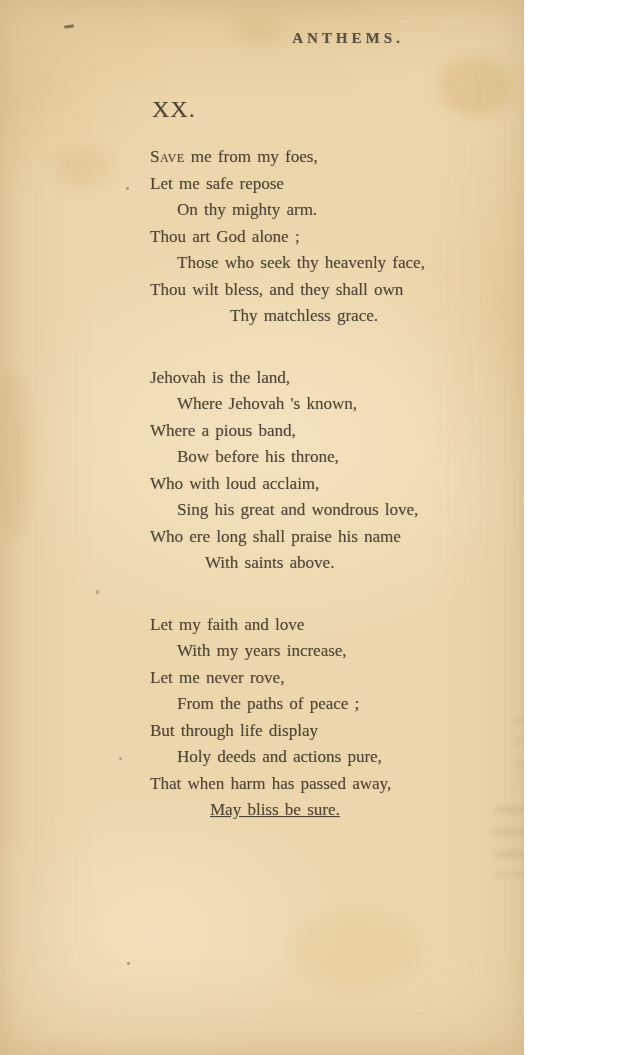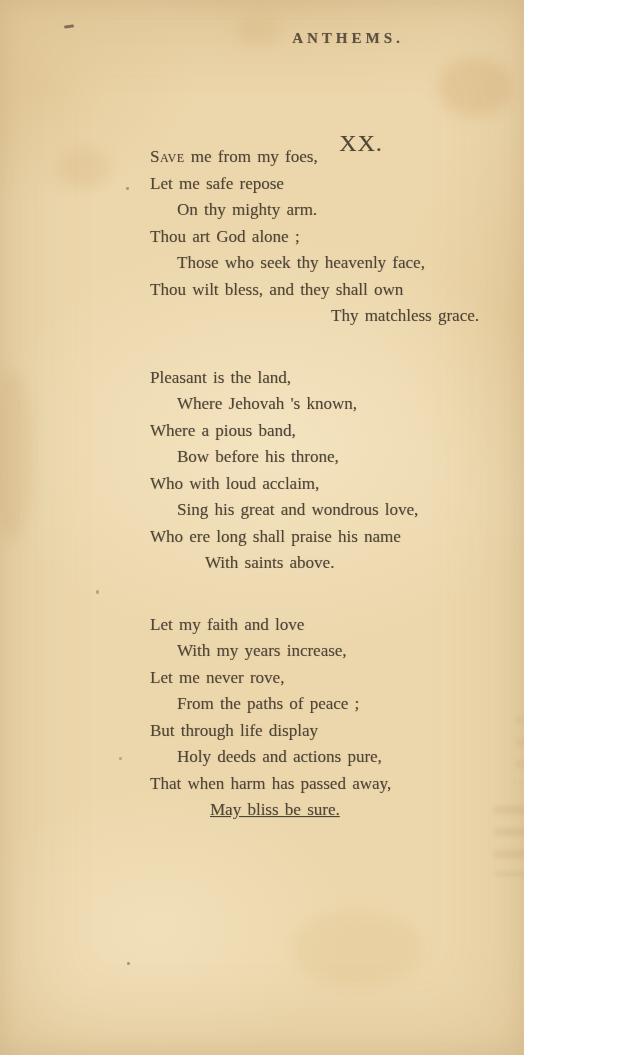--- a/index.html
+++ b/index.html
@@ -29,39 +29,37 @@
   
   .running-header {
     position: absolute; top: 30px; left: 150px; width: 396px;
     text-align: center;
     font-size: 15px; font-weight: 700;
     letter-spacing: 4px;
     color: #5b5041;
     text-shadow: 0.4px 0.4px 0.8px rgba(91,80,65,0.35);
   }
   .section-number {
-    position: absolute; top: 96px; left: 163px; width: 396px;
-    text-align: center;
+    position: absolute; top: 96px; left: 152px; width: 396px;
     font-size: 24px;
     letter-spacing: 1px;
     color: #4f4537;
     text-shadow: 0.4px 0.4px 0.8px rgba(79,69,55,0.35);
-    margin-top: 34px;
   }
   .poem {
     position: absolute; top: 144px; left: 150px; width: 430px;
     font-size: 17px; line-height: 26.5px;
     color: #4f4537;
     word-spacing: 2px;
     text-shadow: 0.4px 0.4px 0.9px rgba(79,69,55,0.35);
   }
   .stanza { margin-bottom: 35px; }
   .line { white-space: nowrap; }
   .line.lv1 { margin-left: 27px; }
-  .line.s0.lv2 { margin-left: 80px; text-align: center; }
+  .line.s0.lv2 { margin-left: 80px; }
   .line.s1.lv2 { margin-left: 55px; }
   .line.s2.lv2 { margin-left: 60px; text-decoration: underline; }
   .sc { font-variant: small-caps; letter-spacing: 0.5px; }
   
   .stain { position: absolute; border-radius: 50%; filter: blur(7px); pointer-events: none; }
   .stain.a { left: 438px; top: 58px;  width: 74px; height: 58px; background: rgba(198,142,70,0.20); }
   .stain.b { left: 585px; top: 295px; width: 55px; height: 90px; background: rgba(198,142,70,0.15); }
   .stain.c { left: 58px;  top: 148px; width: 52px; height: 40px; background: rgba(192,142,76,0.13); }
   .stain.d { left: 236px; top: 16px;  width: 44px; height: 30px; background: rgba(192,142,76,0.11); }
   .stain.e { left: 292px; top: 912px; width: 130px; height: 74px; background: rgba(202,162,92,0.12); }
@@ -100,21 +98,21 @@
       <div class="stanza">
         <div class="line lv0 s0"><span class="sc">Save</span> me from my foes,</div>
         <div class="line lv0 s0">Let me safe repose</div>
         <div class="line lv1 s0">On thy mighty arm.</div>
         <div class="line lv0 s0">Thou art God alone ;</div>
         <div class="line lv1 s0">Those who seek thy heavenly face,</div>
         <div class="line lv0 s0">Thou wilt bless, and they shall own</div>
         <div class="line lv2 s0">Thy matchless grace.</div>
       </div>
       <div class="stanza">
-        <div class="line lv0 s1">Pleasant is the land,</div>
+        <div class="line lv0 s1">Jehovah is the land,</div>
         <div class="line lv1 s1">Where Jehovah 's known,</div>
         <div class="line lv0 s1">Where a pious band,</div>
         <div class="line lv1 s1">Bow before his throne,</div>
         <div class="line lv0 s1">Who with loud acclaim,</div>
         <div class="line lv1 s1">Sing his great and wondrous love,</div>
         <div class="line lv0 s1">Who ere long shall praise his name</div>
         <div class="line lv2 s1">With saints above.</div>
       </div>
       <div class="stanza">
         <div class="line lv0 s2">Let my faith and love</div>

